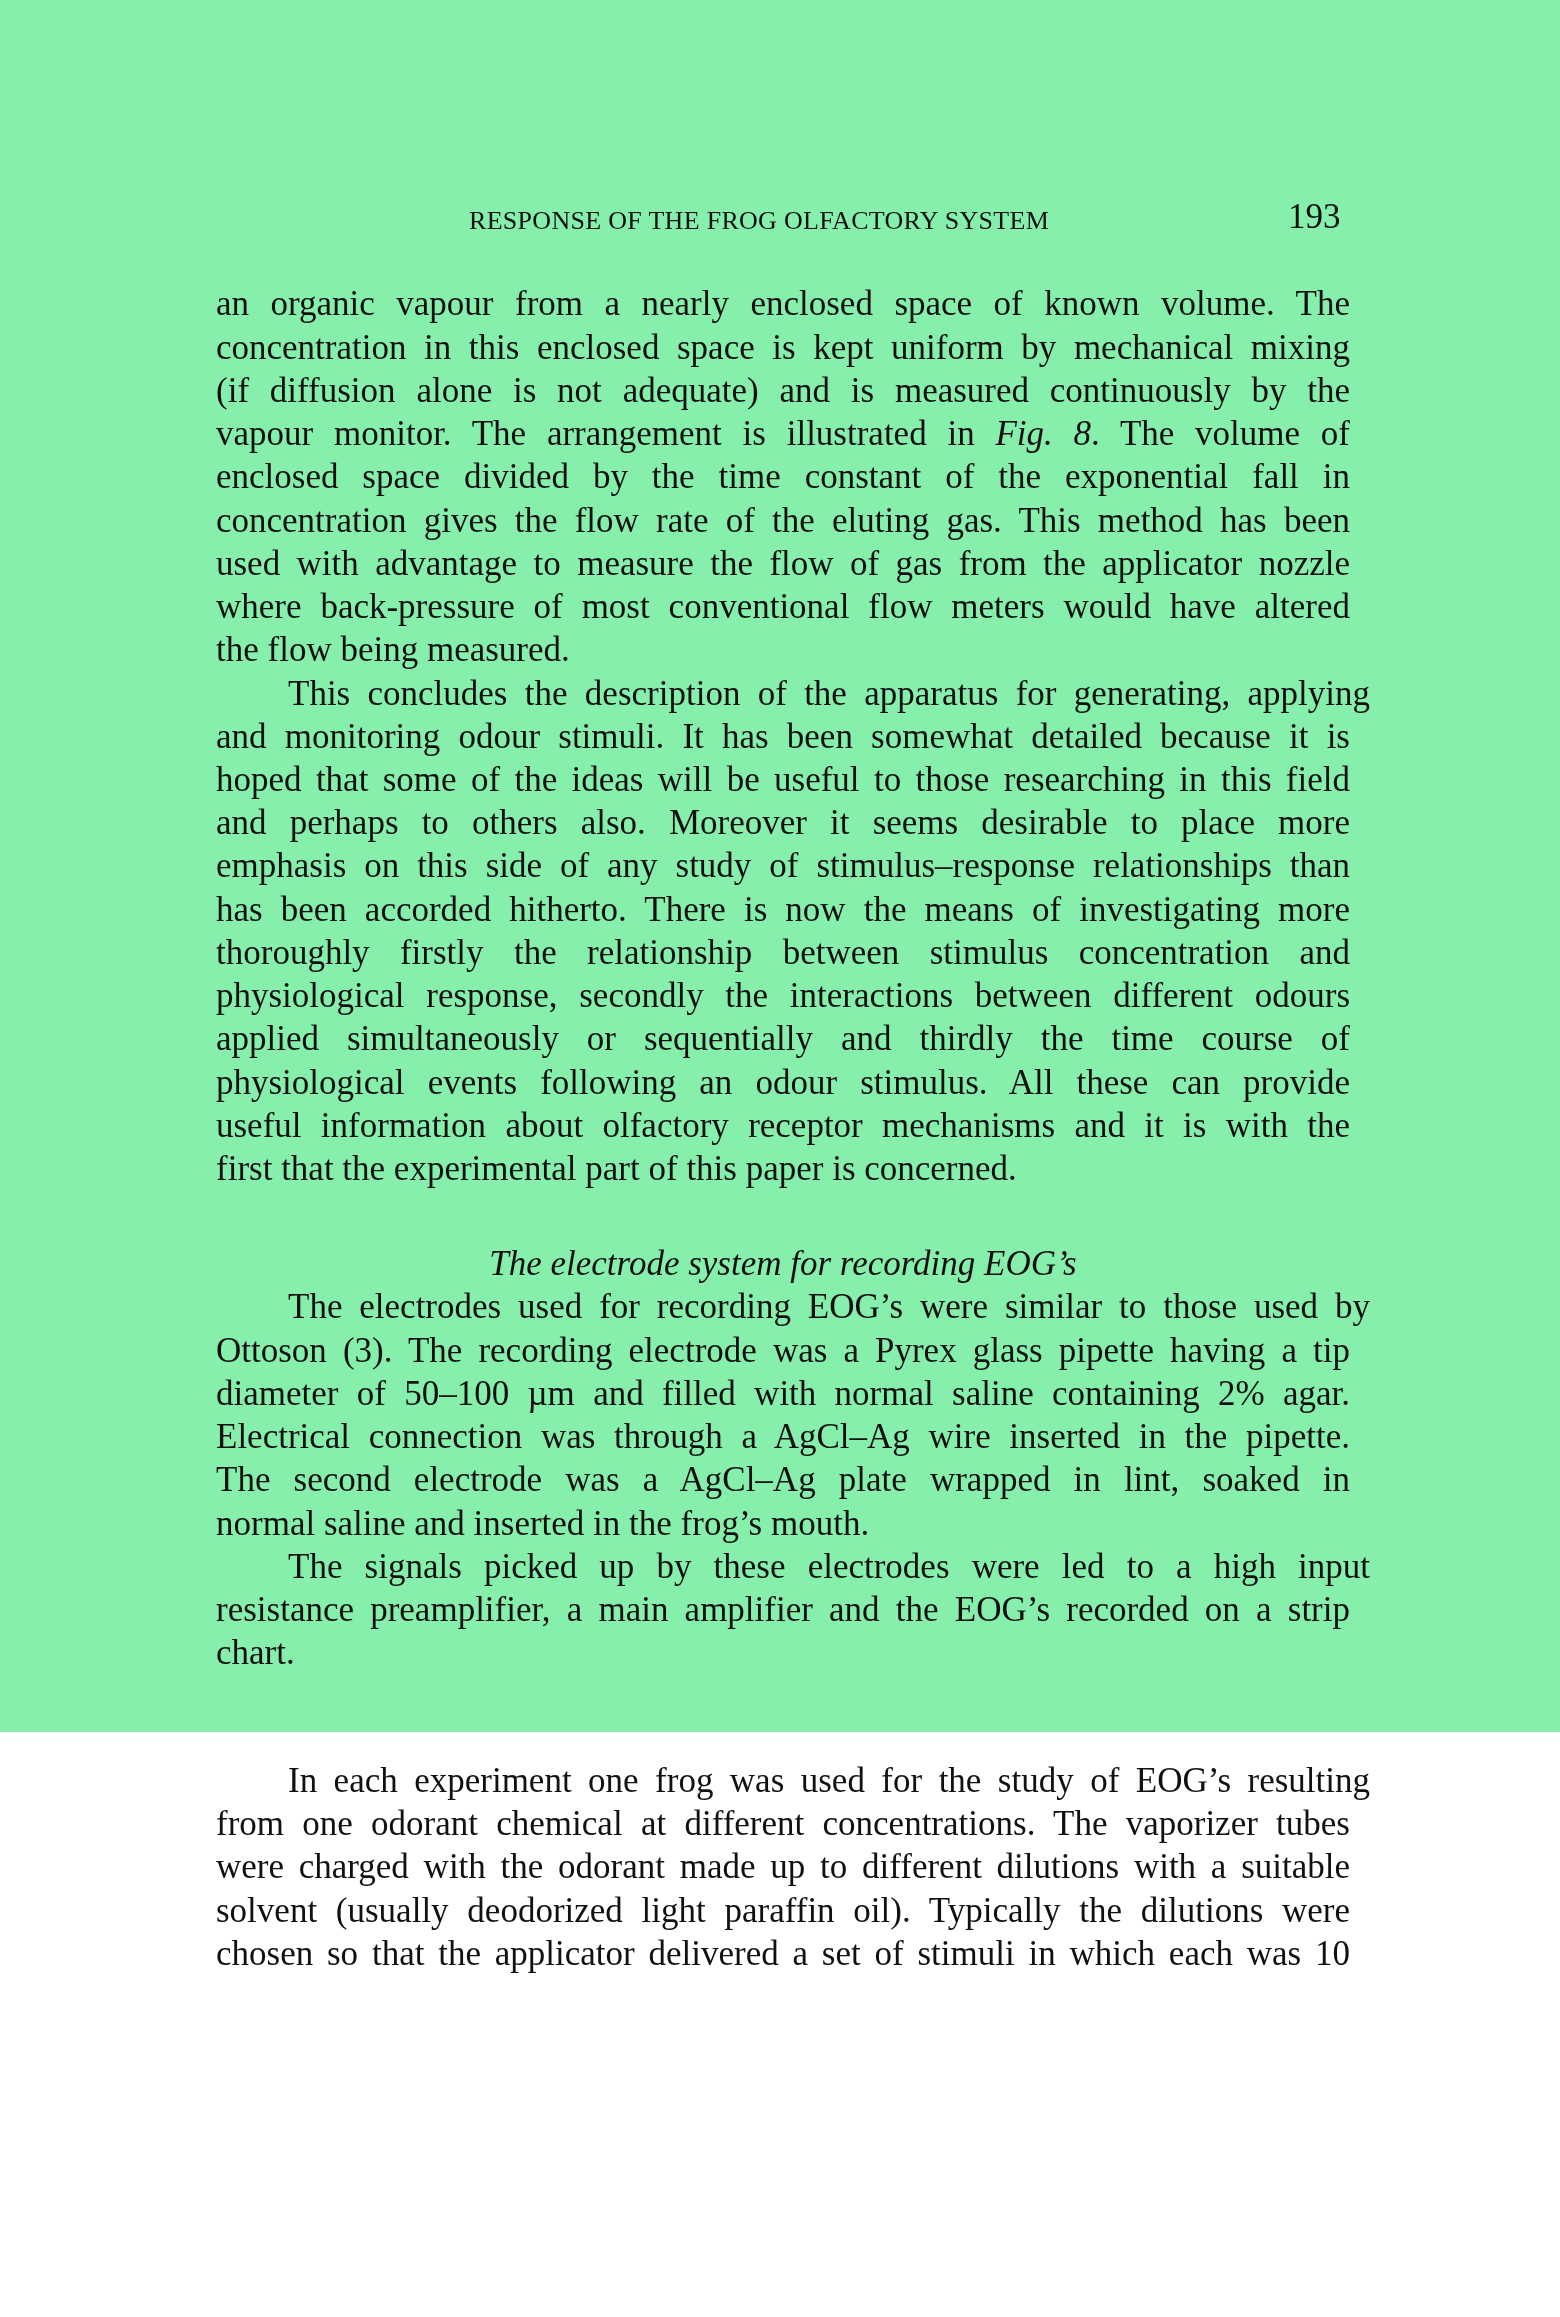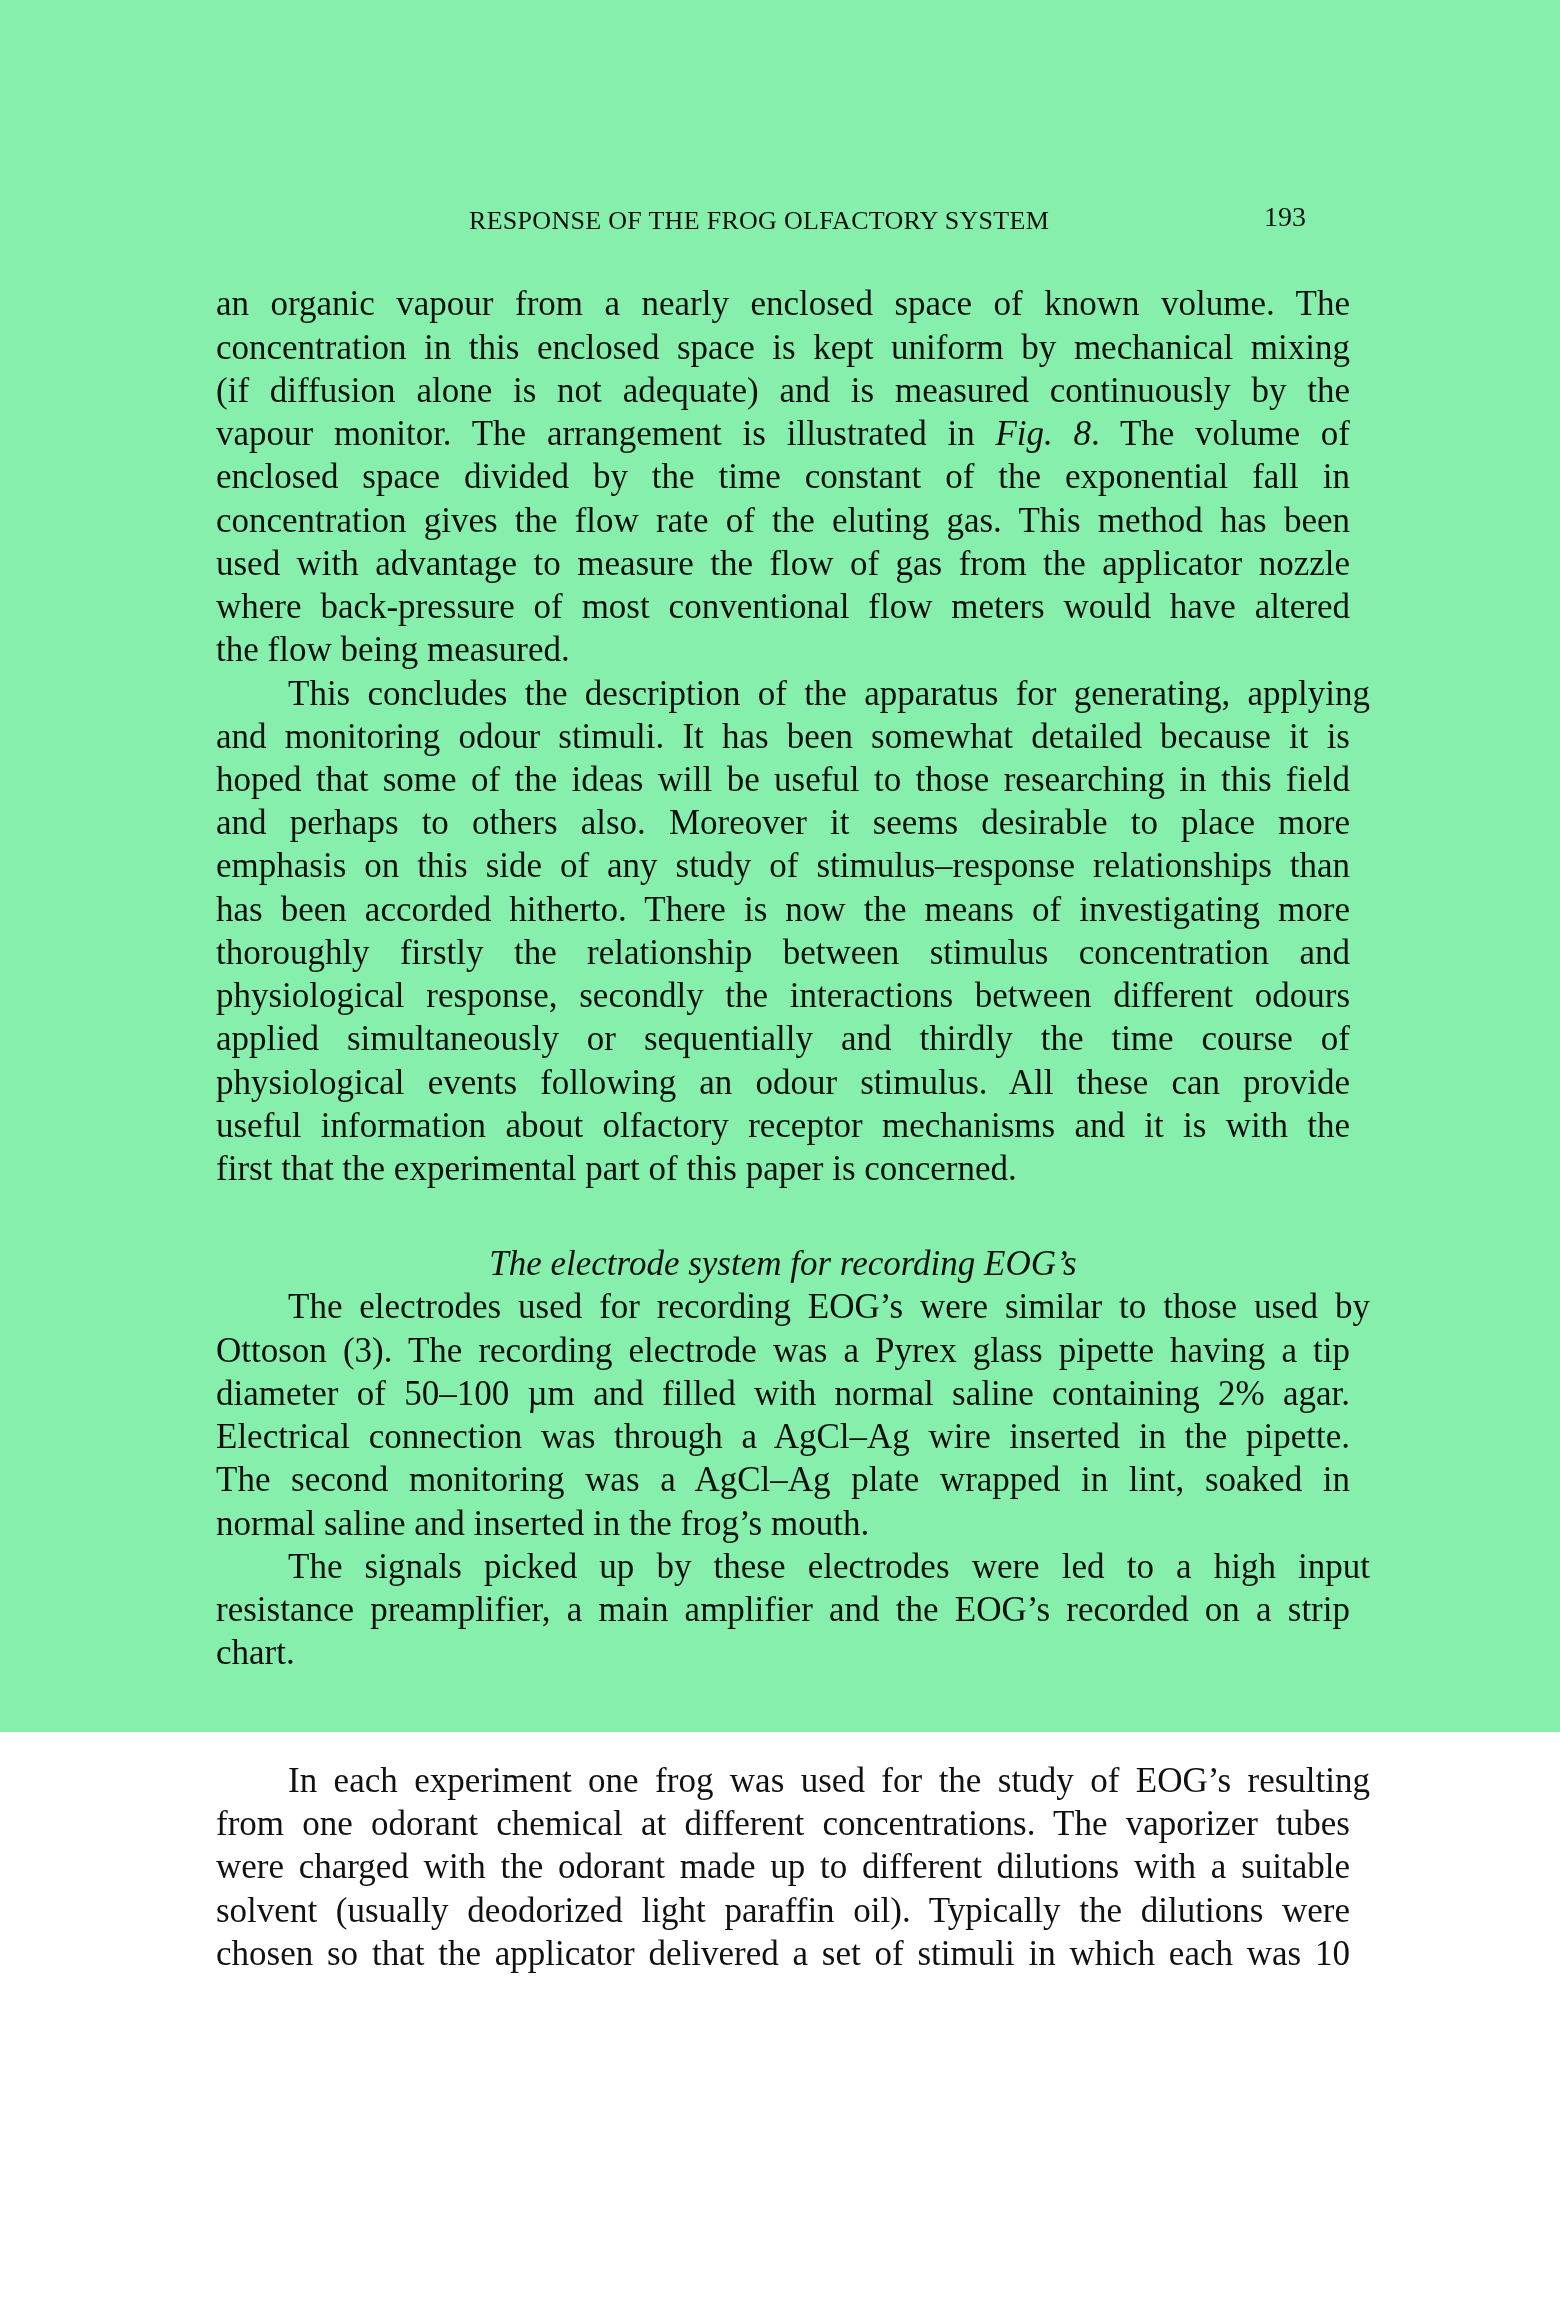--- a/index.html
+++ b/index.html
@@ -1,21 +1,21 @@
 <!DOCTYPE html>
 <html><head>
 <meta charset="utf-8">
 <style>
   html, body { margin: 0; padding: 0; background: #ffffff; }
   body { width: 1560px; height: 2317px; position: relative; overflow: hidden; }
   .page { position: absolute; left: 0; top: 0; width: 1560px; height: 1732px; background: #86efac; color: #111111;
           font-family: Liberation Serif, serif; }
   .running-head { position: absolute; top: 206px; left: 469px; font-size: 26px; letter-spacing: 0.3px; line-height: 29px;
                   white-space: nowrap; }
-  .page-number { position: absolute; top: 198px; left: 1256px; width: 50px; text-align: right; font-size: 28px; line-height: 38px; }
+  .page-number { position: absolute; top: 198px; left: 1288px; width: 50px; text-align: right; font-size: 35px; line-height: 38px; }
   .line { position: absolute; left: 216px; width: 1134px; font-size: 35px; line-height: 43px; height: 43px;
           white-space: nowrap; overflow: visible; }
   .line.just { text-align: justify; text-align-last: justify; white-space: normal; }
   .line.indent { left: 268px; width: 1082px; margin-left: 20px; }
   .line.heading { font-style: italic; text-align: center; }
   em { font-style: italic; }
 </style>
 </head>
 <body>
 
@@ -51,21 +51,21 @@
     <div class="line" style="top:1147px">first that the experimental part of this paper is concerned.</div>
   </div>
 
   <div class="line heading" style="top:1242px">The electrode system for recording EOG’s</div>
 
   <div>
     <div class="line just indent" style="top:1285px">The electrodes used for recording EOG’s were similar to those used by</div>
     <div class="line just" style="top:1329px">Ottoson (3). The recording electrode was a Pyrex glass pipette having a tip</div>
     <div class="line just" style="top:1372px">diameter of 50–100 µm and filled with normal saline containing 2% agar.</div>
     <div class="line just" style="top:1415px">Electrical connection was through a AgCl–Ag wire inserted in the pipette.</div>
-    <div class="line just" style="top:1458px">The second monitoring was a AgCl–Ag plate wrapped in lint, soaked in</div>
+    <div class="line just" style="top:1458px">The second electrode was a AgCl–Ag plate wrapped in lint, soaked in</div>
     <div class="line" style="top:1502px">normal saline and inserted in the frog’s mouth.</div>
   </div>
 
   <div>
     <div class="line just indent" style="top:1545px">The signals picked up by these electrodes were led to a high input</div>
     <div class="line just" style="top:1588px">resistance preamplifier, a main amplifier and the EOG’s recorded on a strip</div>
     <div class="line" style="top:1631px">chart.</div>
   </div>
 
 

